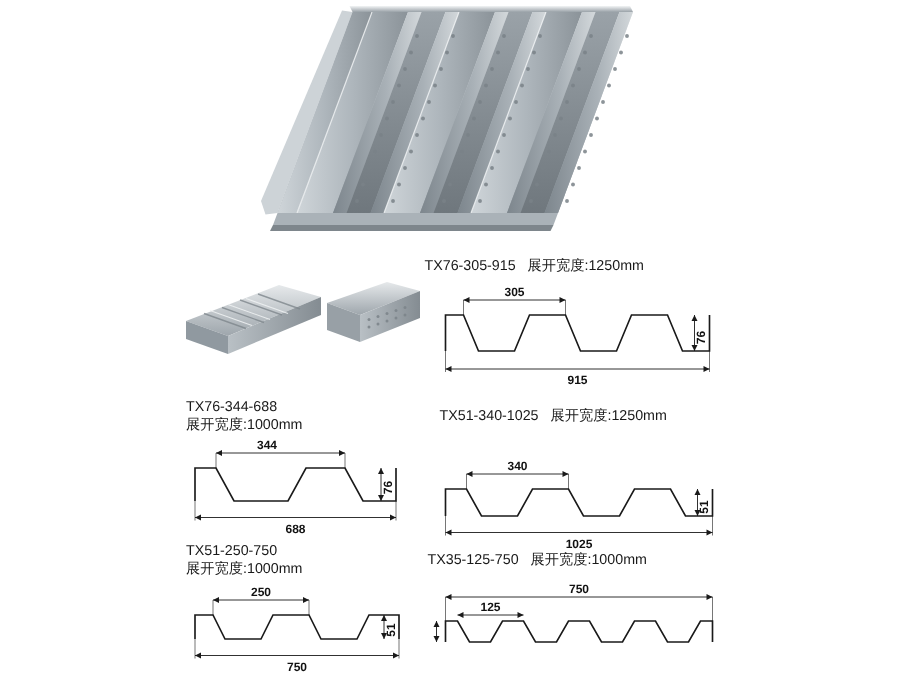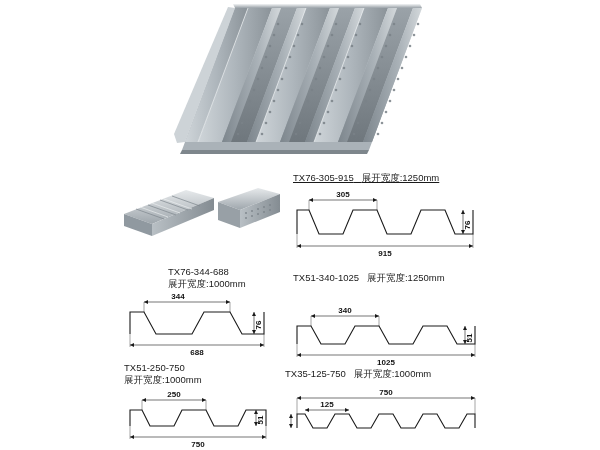--- a/index.html
+++ b/index.html
@@ -238,26 +238,26 @@
         <circle cx="128" cy="38" r="1"></circle>
           <circle cx="134" cy="36" r="1"></circle>
         <circle cx="140" cy="34" r="1"></circle>
           <circle cx="146" cy="32" r="1"></circle>
         <circle cx="152" cy="30" r="1"></circle>
       </g>
     </g>
   </svg>
 </div>
 
-<div class="caption" style="left:293px;top:172px;text-decoration:underline;">
+<div class="caption" style="left:283px;top:172px;">
   <span>TX76-305-915</span>
   &nbsp;&nbsp;<span>展开宽度:1250mm</span>
 </div>
 
-<div class="caption" style="left:124px;top:266px;margin-left:44px;">
+<div class="caption" style="left:124px;top:266px;">
   <div>TX76-344-688</div>
   <div>展开宽度:1000mm</div>
 </div>
 
 <div class="caption" style="left:293px;top:272px;text-align:center;">
   <span>TX51-340-1025</span>
   &nbsp;&nbsp;<span>展开宽度:1250mm</span>
 </div>
 
 <div class="caption" style="left:124px;top:362px;">

